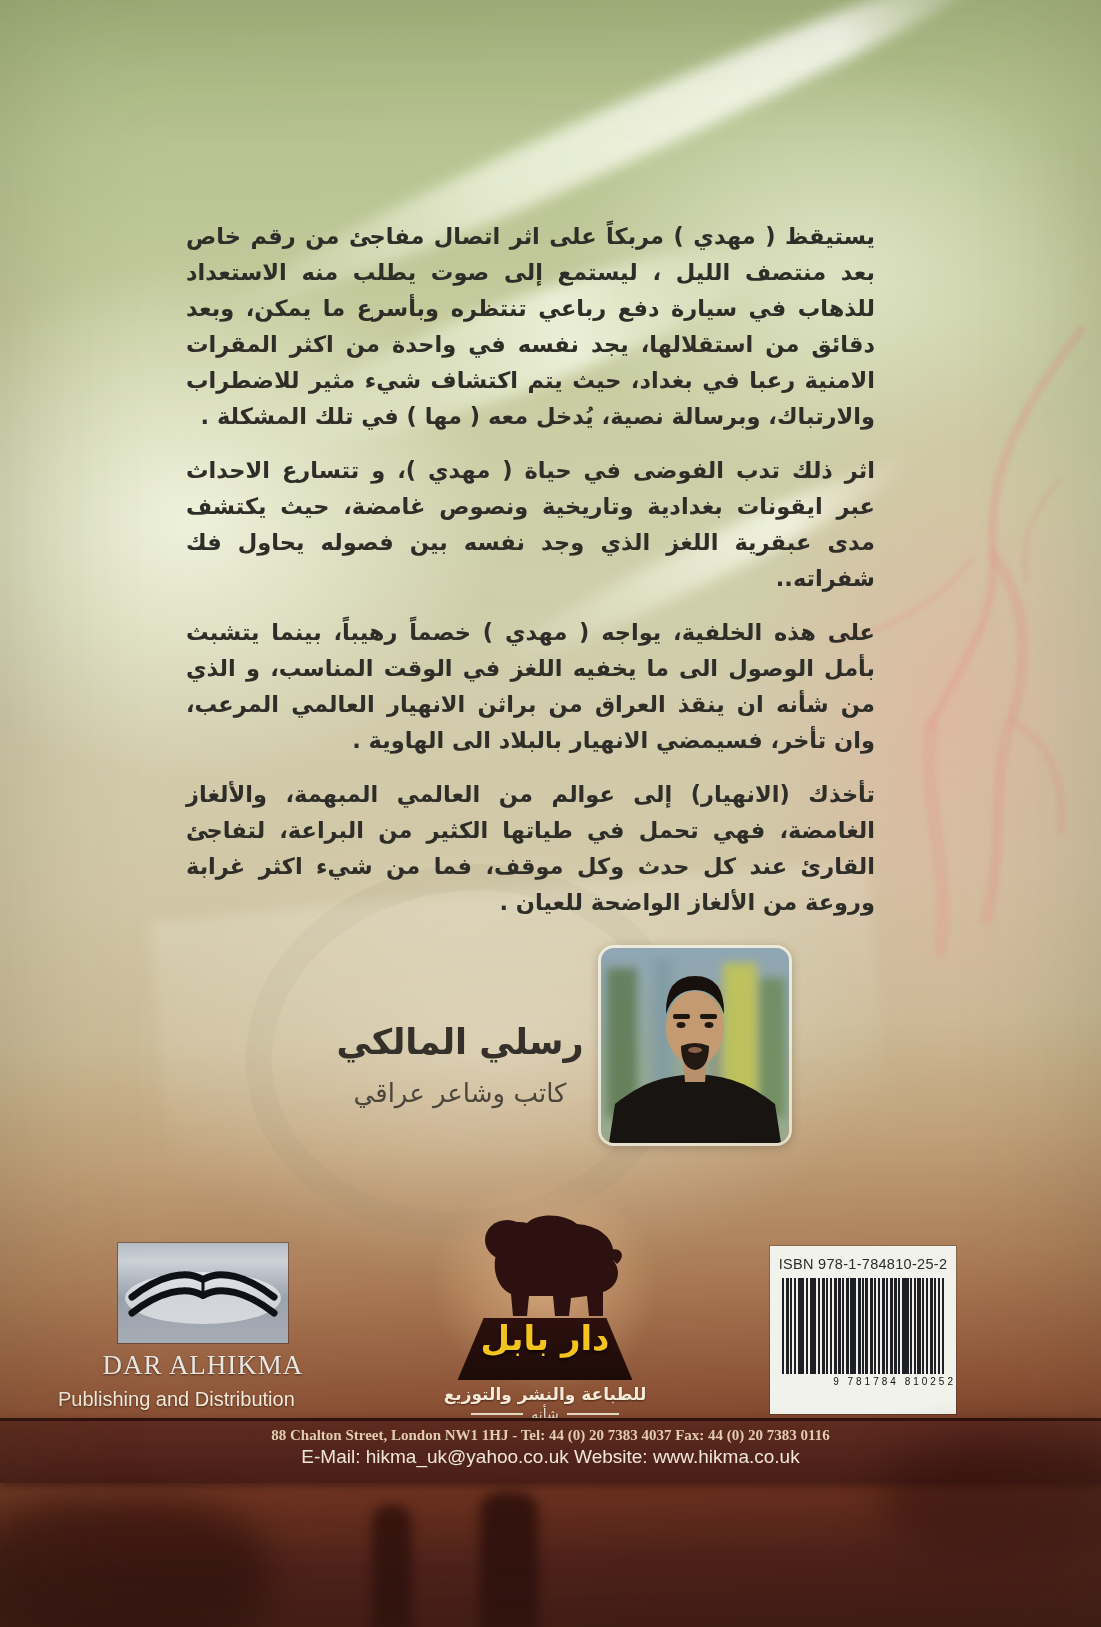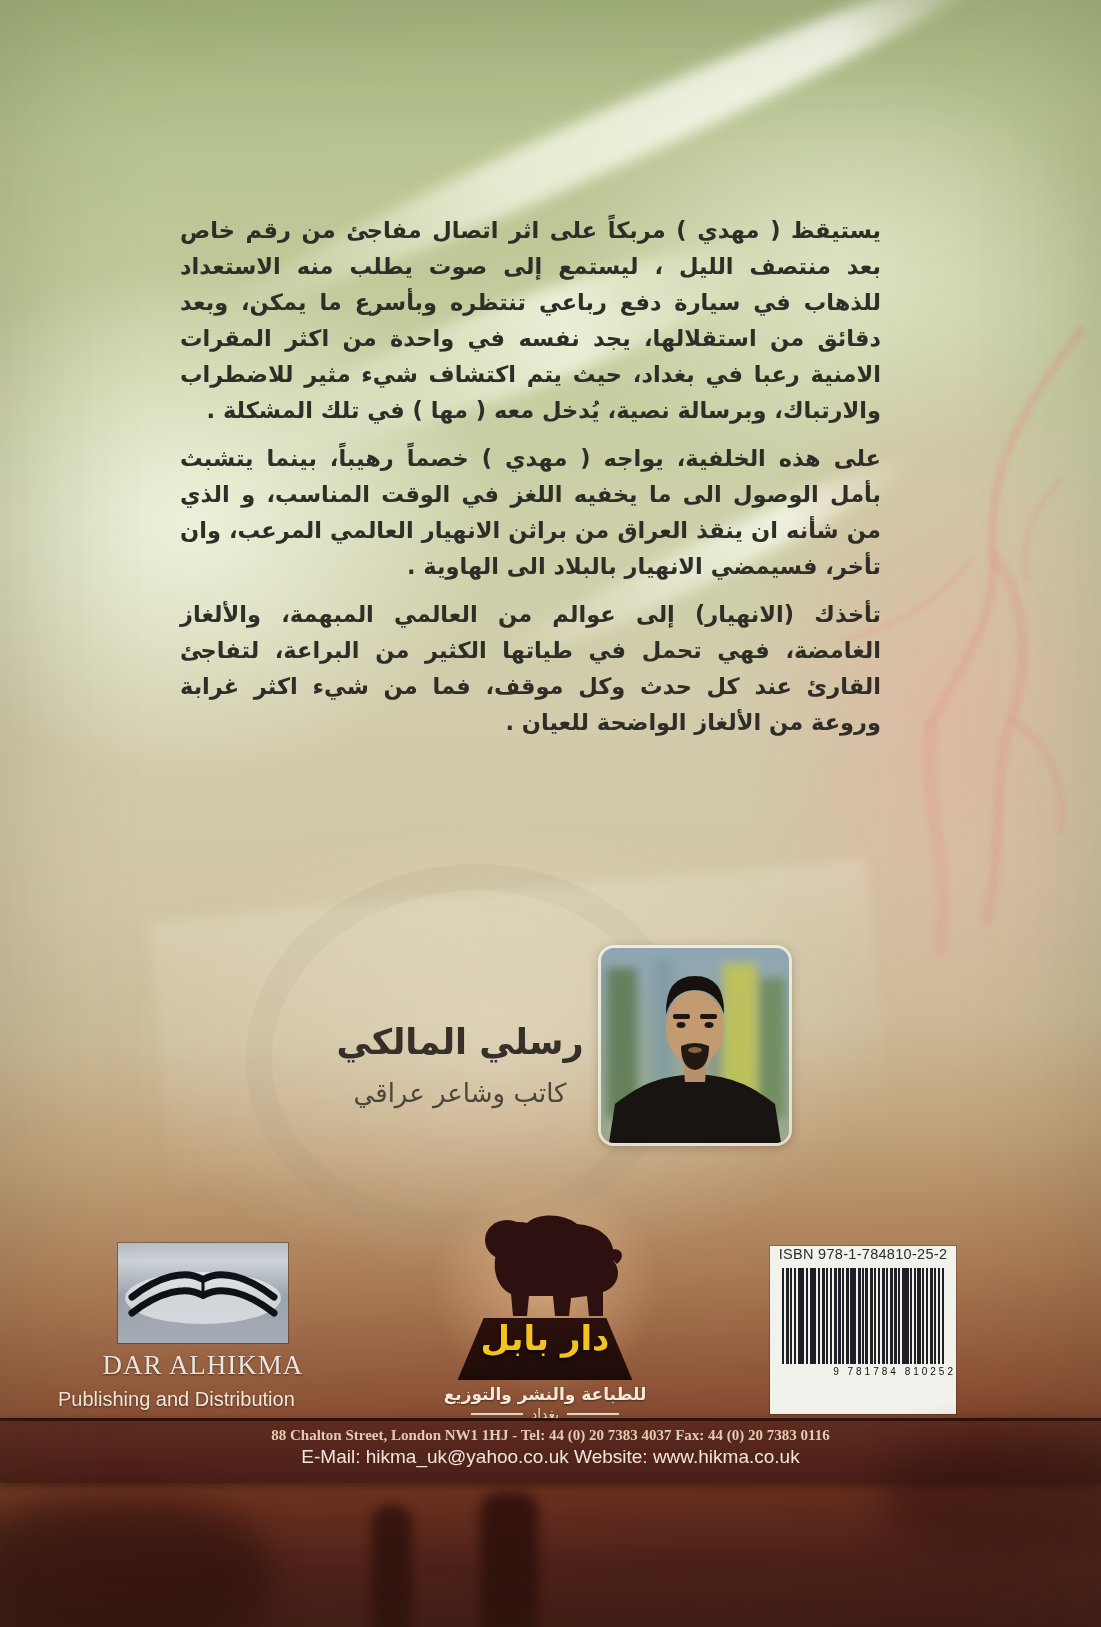--- a/index.html
+++ b/index.html
@@ -31,21 +31,21 @@
   .veins{right:0;top:300px;width:320px;height:660px;opacity:.55;filter:blur(2px);}
   
   .ring{left:245px;top:865px;width:390px;height:320px;border-radius:50%;
     border:26px solid rgba(150,140,110,.10);transform:rotate(-8deg);}
   .sheen{left:160px;top:890px;width:720px;height:280px;transform:rotate(-5deg);
     background:linear-gradient(180deg,rgba(255,255,250,.16),rgba(255,255,250,0));filter:blur(6px);}
   
   .synopsis{left:168px;top:200px;width:725px;direction:rtl;text-align:justify;
     font-weight:bold;font-size:22.5px;line-height:36px;color:#2e2d28;
     font-family:"DejaVu Sans",sans-serif;}
-  .synopsis p{margin:12px;text-align:justify;}
+  .synopsis p{margin:18px;text-align:justify;}
   
   .author-name{left:318px;top:1022px;width:284px;text-align:center;direction:rtl;
     font-weight:bold;font-size:35px;color:#35302a;}
   .author-role{left:318px;top:1078px;width:284px;text-align:center;direction:rtl;
     font-size:26px;color:#4b463c;}
   .photo{left:598px;top:945px;width:188px;height:195px;border-radius:16px;overflow:hidden;
     border:3px solid rgba(250,250,245,.65);box-shadow:0 2px 10px rgba(40,30,20,.25);}
   
   .alhikma-box{left:118px;top:1243px;width:170px;height:100px;
     background:linear-gradient(180deg,#b6bcc4 0%,#cdd2d8 18%,#9aa2ac 55%,#a7adb5 100%);
@@ -66,21 +66,21 @@
   .babel-name{direction:rtl;font-weight:bold;font-size:34px;color:#f3c41d;
     text-shadow:0 2px 3px rgba(0,0,0,.65);}
   .babel-tagline{left:420px;top:1384px;width:250px;text-align:center;direction:rtl;
     font-weight:bold;font-size:17px;color:#f5ead8;text-shadow:0 1px 2px rgba(30,10,5,.6);}
   .babel-city{left:430px;top:1406px;width:230px;display:flex;align-items:center;justify-content:center;gap:8px;
     direction:rtl;font-size:14px;color:#f0e6d4;text-shadow:0 1px 2px rgba(30,10,5,.6);}
   .babel-city .dash{width:52px;border-top:2px solid #e8dcc8;}
   
   .barcode-label{left:770px;top:1246px;width:186px;height:168px;background:#f2f2ec;
     box-shadow:0 0 0 1px rgba(0,0,0,.2);}
-  .isbn-text{padding-top:0;text-align:center;font-family:"Liberation Sans",sans-serif;
+  .isbn-text{padding-top:10px;text-align:center;font-family:"Liberation Sans",sans-serif;
     font-size:14.5px;color:#2b2b2b;letter-spacing:.3px;}
   .bars{margin:6px 12px 0;height:96px;
     background-image:
       repeating-linear-gradient(90deg,#1e2026 0 2px,transparent 2px 4px),
       repeating-linear-gradient(90deg,#1e2026 0 1px,transparent 1px 6px),
       repeating-linear-gradient(90deg,transparent 0 5px,#1e2026 5px 7px,transparent 7px 13px);}
   .digits{margin-top:2px;text-align:right;font-family:"Liberation Sans",sans-serif;
     font-size:10px;letter-spacing:3px;color:#111;}
   
   .footer-bar{left:0;top:1418px;width:1101px;height:62px;
@@ -118,20 +118,21 @@
       <path d="M60 340 C110 330 160 300 190 260" stroke-width="6" opacity=".45"></path>
       <path d="M280 180 C250 210 240 240 245 280" stroke-width="5" opacity=".45"></path>
       <path d="M230 420 C265 440 285 480 280 530" stroke-width="8" opacity=".45"></path>
     </g>
   </svg>
   <div class="layer ring"></div>
   <div class="layer sheen"></div>
 
   <div class="layer synopsis">
     <p>يستيقظ ( مهدي ) مربكاً على اثر اتصال مفاجئ من رقم خاص بعد منتصف الليل ، ليستمع إلى صوت يطلب منه الاستعداد للذهاب في سيارة دفع رباعي تنتظره وبأسرع ما يمكن، وبعد دقائق من استقلالها، يجد نفسه في واحدة من اكثر المقرات الامنية رعبا في بغداد، حيث يتم اكتشاف شيء مثير للاضطراب والارتباك، وبرسالة نصية، يُدخل معه ( مها ) في تلك المشكلة .</p>
+    <p>اثر ذلك تدب الفوضى في حياة ( مهدي )، و تتسارع الاحداث عبر ايقونات بغدادية وتاريخية ونصوص غامضة، حيث يكتشف مدى عبقرية اللغز الذي وجد نفسه بين فصوله يحاول فك شفراته..</p>
     <p>على هذه الخلفية، يواجه ( مهدي ) خصماً رهيباً، بينما يتشبث بأمل الوصول الى ما يخفيه اللغز في الوقت المناسب، و الذي من شأنه ان ينقذ العراق من براثن الانهيار العالمي المرعب، وان تأخر، فسيمضي الانهيار بالبلاد الى الهاوية .</p>
     <p>تأخذك (الانهيار) إلى عوالم من العالمي المبهمة، والألغاز الغامضة، فهي تحمل في طياتها الكثير من البراعة، لتفاجئ القارئ عند كل حدث وكل موقف، فما من شيء اكثر غرابة وروعة من الألغاز الواضحة للعيان .</p>
   </div>
 
   <div class="layer author-role">كاتب وشاعر عراقي</div>
   <div class="layer author-name">رسلي المالكي</div>
   <div class="layer photo">
     <svg width="188" height="195" viewBox="0 0 188 195">
       <defs>
         <linearGradient id="sky" x1="0" y1="0" x2="0" y2="1">
@@ -186,21 +187,21 @@
       <ellipse cx="52" cy="50" rx="22" ry="20"></ellipse>
       <path d="M150 62 C166 54 172 66 162 74 Z"></path>
     </g>
   </svg>
   <div class="layer pedestal">
     <span class="babel-name">دار بابل</span>
   </div>
   <div class="layer babel-tagline">للطباعة والنشر والتوزيع</div>
   <div class="layer babel-city">
     <span class="dash"></span>
-    <span>بغداد</span>
+    <span>شأنه</span>
     <span class="dash"></span>
   </div>
 
   <div class="layer barcode-label">
     <div class="isbn-text">ISBN 978-1-784810-25-2</div>
     <div class="bars"></div>
     <div class="digits">9 781784 810252</div>
   </div>
 
   <div class="layer footer-bar">

